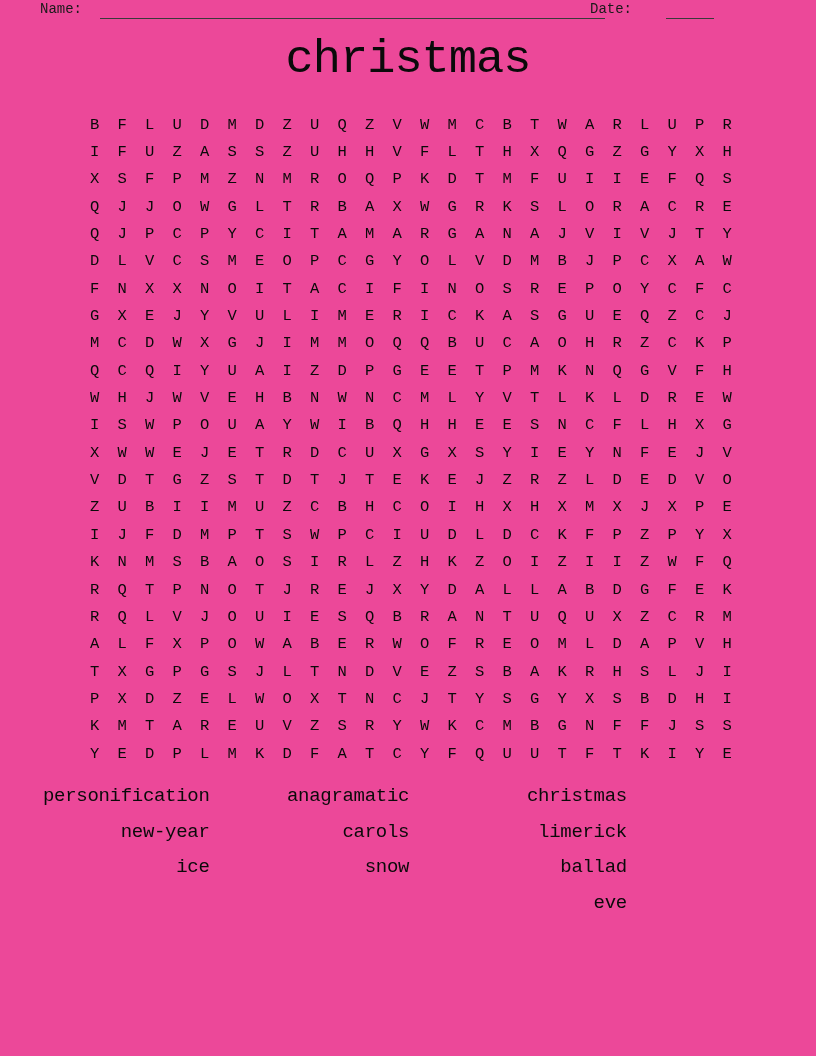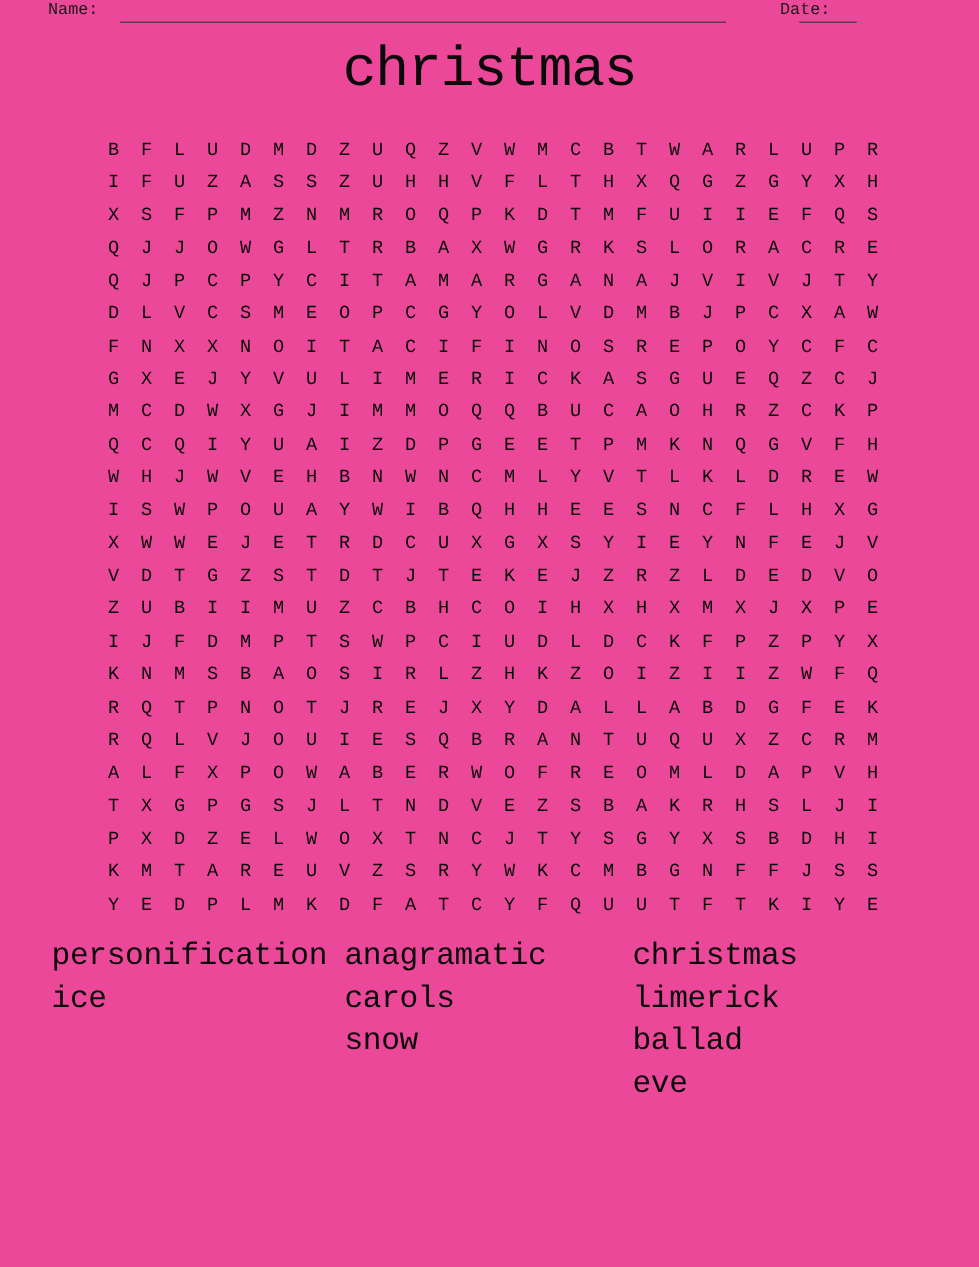--- a/index.html
+++ b/index.html
@@ -19,21 +19,21 @@
   }
   
   .hdr-label {
     position: absolute;
     top: 1px;
     font-size: 14px;
     color: #1a1a1a;
     white-space: nowrap;
   }
   .name-label { left: 40px; }
-  .date-label { left: 650px; }
+  .date-label { left: 590px; }
   .hdr-line {
     position: absolute;
     border-bottom: 1.4px solid #3a3a3a;
     height: 16px;
     top: 2px;
   }
   .name-line { left: 100px; width: 505px; }
   .date-line { left: 666px; width: 48px; }
   
   .title {
@@ -67,25 +67,26 @@
   }
   
   .word-col {
     position: absolute;
     top: 779px;
   }
   .word-col-1 { left: 43px; }
   .word-col-2 { left: 287px; }
   .word-col-3 { left: 527px; }
   .word {
-    font-size: 26px;
+    font-size: 19px;
     line-height: 35.6px;
     letter-spacing: -0.3px;
     color: #0a0a0a;
     white-space: nowrap;
+    text-align: right;
   }
 </style>
 </head>
 <body>
 
 <div class="page">
 
   <span class="hdr-label name-label">Name:</span>
   <div class="hdr-line name-line"></div>
 
@@ -668,20 +669,21 @@
       <div class="cell">F</div>
       <div class="cell">T</div>
       <div class="cell">K</div>
       <div class="cell">I</div>
       <div class="cell">Y</div>
       <div class="cell">E</div>
     </div>
 
   <div class="word-col word-col-1">
       <div class="word">personification</div>
+      <div class="word">new-year</div>
       <div class="word">ice</div>
     </div>
   <div class="word-col word-col-2">
       <div class="word">anagramatic</div>
       <div class="word">carols</div>
       <div class="word">snow</div>
     </div>
   <div class="word-col word-col-3">
       <div class="word">christmas</div>
       <div class="word">limerick</div>

